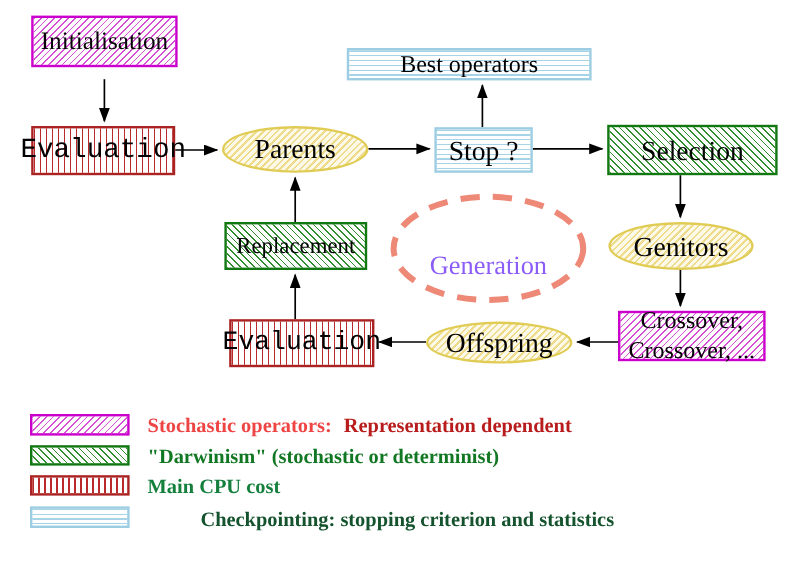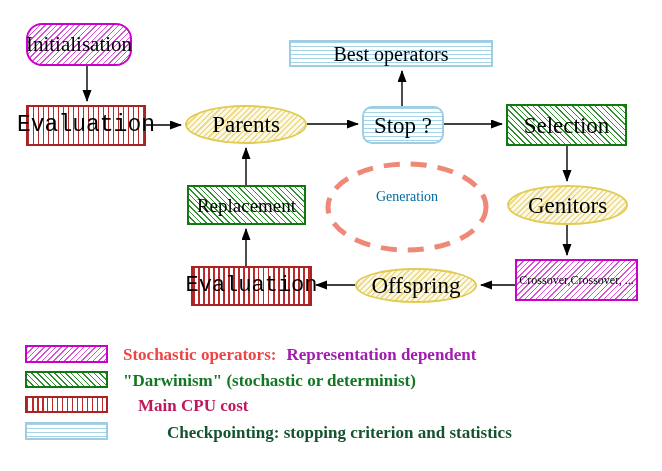--- a/index.html
+++ b/index.html
@@ -28,43 +28,43 @@
     font-family:Liberation Mono, monospace;
   }
   .stripes-cyan{
     border:2px solid #9ccde2;
     background:repeating-linear-gradient(180deg,#a6d4e6 0,#a6d4e6 1px,#ffffff 1px,#ffffff 4px);
   }
   .ellipse{
     border:2px solid #e0cc55;border-radius:50%;
     background:repeating-linear-gradient(135deg,#eedc8c 0,#eedc8c 1.5px,#fdf9e8 1.5px,#fdf9e8 4px);
   }
-  .rounded{border-radius:10px;}
+  .rounded{border-radius:0;}
   .f23{font-size:23px;}
   .f22{font-size:22px;}
   .f21{font-size:21px;}
   .f20{font-size:20px;}
   .f19{font-size:19px;}
-  .two-line{font-size:12px;line-height:1.25;white-space:normal;flex-direction:row;}
+  .two-line{font-size:20px;line-height:1.25;white-space:normal;flex-direction:column;}
   #generation-label{
-    position:absolute;left:327px;top:184px;width:160px;height:26px;z-index:2;
+    position:absolute;left:327px;top:208px;width:160px;height:26px;z-index:2;
     display:flex;align-items:center;justify-content:center;
-    color:#0369a1;font-size:14px;
+    color:#8b5cf6;font-size:22px;
   }
   
   .swatch{position:absolute;z-index:2;box-sizing:border-box;}
   .legend-text{
     position:absolute;left:123px;z-index:2;font-size:17px;font-weight:bold;
     white-space:nowrap;line-height:18px;
   }
   .seg2{margin-left:10px;}
   .c-magenta{color:#ef4444;}
-  .c-gold{color:#a21caf;}
+  .c-gold{color:#b91c1c;}
   .c-green{color:#117722;}
-  .c-red{color:#be185d;margin-left:15px;}
+  .c-red{color:#15803d;}
   .c-blue{color:#14532d;margin-left:44px;}
 </style>
 </head>
 <body>
 
 <div id="canvas">
 
   <svg id="wires" viewBox="0 0 662 471">
     <defs>
       <marker id="ah" markerUnits="userSpaceOnUse" markerWidth="13" markerHeight="10" refX="11" refY="4.5" orient="auto">
@@ -80,31 +80,31 @@
       <line x1="567" y1="146" x2="567" y2="181" marker-end="url(#ah)"></line>
       <line x1="567" y1="225" x2="567" y2="255" marker-end="url(#ah)"></line>
       <line x1="515" y1="285" x2="481" y2="285" marker-end="url(#ah)"></line>
       <line x1="355" y1="285" x2="316" y2="285" marker-end="url(#ah)"></line>
       <line x1="246" y1="266" x2="246" y2="229" marker-end="url(#ah)"></line>
       <line x1="246" y1="185" x2="246" y2="148" marker-end="url(#ah)"></line>
     </g>
     <ellipse cx="407" cy="207" rx="79" ry="43" fill="none" stroke="#ee8877" stroke-width="5" stroke-dasharray="16 11"></ellipse>
   </svg>
 
-  <div class="node hatch-magenta f21" style="left:26px;top:23px;width:106px;height:43px;border-radius:16px;">Initialisation</div>
+  <div class="node hatch-magenta f21" style="left:26px;top:13px;width:122px;height:43px;">Initialisation</div>
 
   <div class="node stripes-red f23" style="left:26px;top:105px;width:120px;height:41px;">Evaluation</div>
 
   <div class="node ellipse f23" style="left:185px;top:105px;width:122px;height:39px;">Parents</div>
 
   <div class="node stripes-cyan f20" style="left:289px;top:40px;width:204px;height:27px;">Best operators</div>
 
   <div class="node stripes-cyan rounded f23" style="left:362px;top:106px;width:82px;height:38px;">Stop ?</div>
 
-  <div class="node hatch-green f23" style="left:506px;top:104px;width:121px;height:42px;font-family:Liberation Serif, serif;">Selection</div>
+  <div class="node hatch-green f23" style="left:506px;top:104px;width:142px;height:42px;font-family:Liberation Serif, serif;">Selection</div>
 
   <div class="node ellipse f23" style="left:507px;top:185px;width:121px;height:40px;">Genitors</div>
 
   <div class="node hatch-magenta two-line" style="left:515px;top:259px;width:123px;height:42px;">
     <span>Crossover,</span>
     <span>Crossover, ...</span>
   </div>
 
   <div class="node ellipse f23" style="left:355px;top:268px;width:122px;height:35px;">Offspring</div>
 

